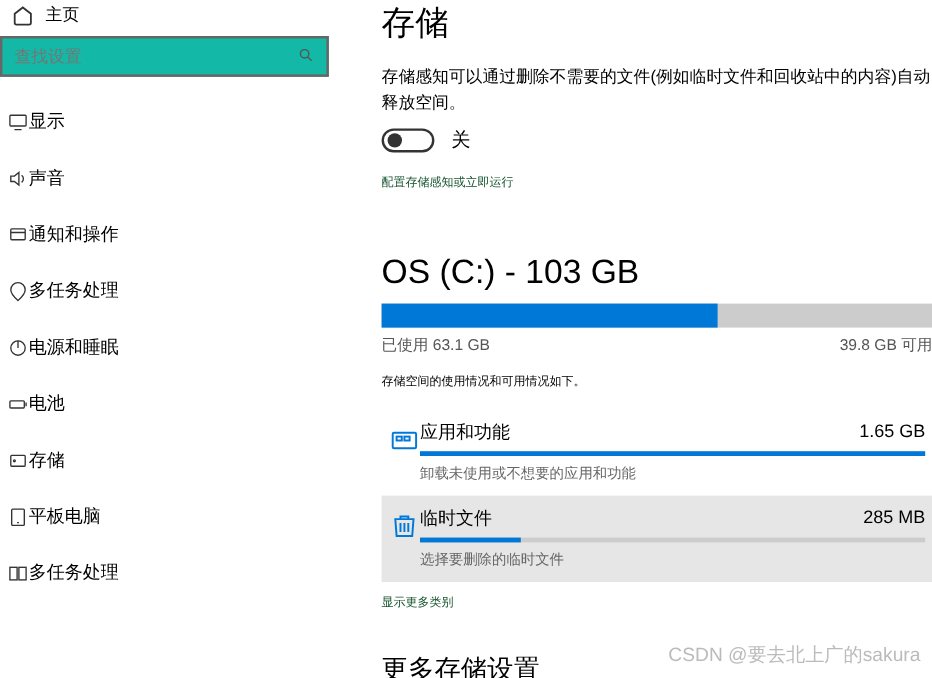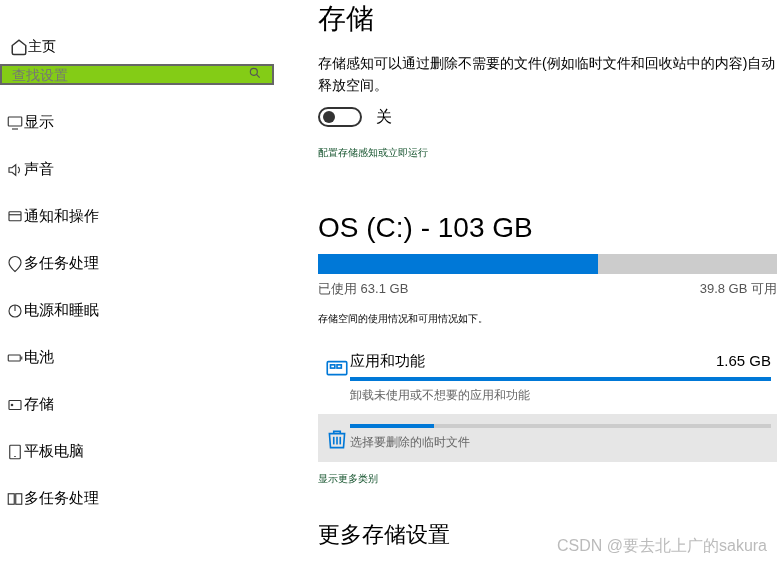--- a/index.html
+++ b/index.html
@@ -1,20 +1,20 @@
 <!DOCTYPE html>
 <html><head>
 <meta charset="utf-8">
 <style>
 * { margin: 0; padding: 0; box-sizing: border-box; font-family: "Microsoft YaHei", "Segoe UI", sans-serif; }
 body { background: #fff; width: 777px; height: 565px; overflow: hidden; display: flex; position: relative; }
 .sidebar { width: 278px; border-right: none; }
-.home-row { display: flex; align-items: center; padding: 4px 10px 8px; gap: 0; font-size: 14px; margin-top: 34px; }
+.home-row { display: flex; align-items: center; padding: 4px 10px 8px; gap: 10px; font-size: 14px; }
 .home-icon { width: 18px; height: 18px; }
-.search-wrap { margin: 0 4px 14px 0; border: 2px solid #666; background: #84cc16; height: 21px; display: flex; align-items: center; padding: 0 10px; }
+.search-wrap { margin: 0 4px 14px 0; border: 2px solid #666; background: #14b8a6; height: 34px; display: flex; align-items: center; padding: 0 10px; }
 .search-wrap input { flex: 1; border: none; outline: none; font-size: 14px; background: transparent; }
 .search-icon { font-size: 14px; color: #555; }
 .section-label { font-weight: 600; font-size: 14px; padding: 0 0 18px 0; }
 .nav-item { display: flex; align-items: center; padding: 14px 10px 14px 6px; font-size: 15px; cursor: pointer; }
 .nav-icon { width: 18px; height: 18px; flex-shrink: 0; display: inline-flex; align-items: center; justify-content: center; }
 .main { flex: 1; padding: 0 0 0 40px; min-width: 0; }
 .main h1 { font-size: 28px; font-weight: 400; margin-bottom: 14px; }
 .desc { font-size: 14px; line-height: 1.6; margin-bottom: 10px; }
 .toggle-row { display: flex; align-items: center; gap: 14px; margin-bottom: 14px; }
 .toggle { width: 44px; height: 20px; border: 2px solid #333; border-radius: 20px; position: relative; cursor: pointer; }
@@ -179,20 +179,24 @@
 
   <div class="cat selected">
     <span class="cat-icon"><svg viewBox="0 0 24 24" width="26" height="26" fill="none" stroke="#0078d7" stroke-width="1.5">
           <path d="M5 7h14l-1 13H6L5 7z"></path>
           <path d="M9 7V5h6v2"></path>
           <line x1="9" y1="10" x2="9" y2="17"></line>
           <line x1="12" y1="10" x2="12" y2="17"></line>
           <line x1="15" y1="10" x2="15" y2="17"></line>
         </svg></span>
     <div class="cat-body">
+      <div class="cat-head">
+        <span>临时文件</span>
+        <span>285 MB</span>
+      </div>
       <div class="cat-bar">
           <div class="cat-bar-fill" style="width:20%"></div>
         </div>
       <div class="cat-sub">选择要删除的临时文件</div>
     </div>
   </div>
 
   <a class="link" style="margin-top:10px">显示更多类别</a>
   <div class="more-heading">更多存储设置</div>
 </div>

